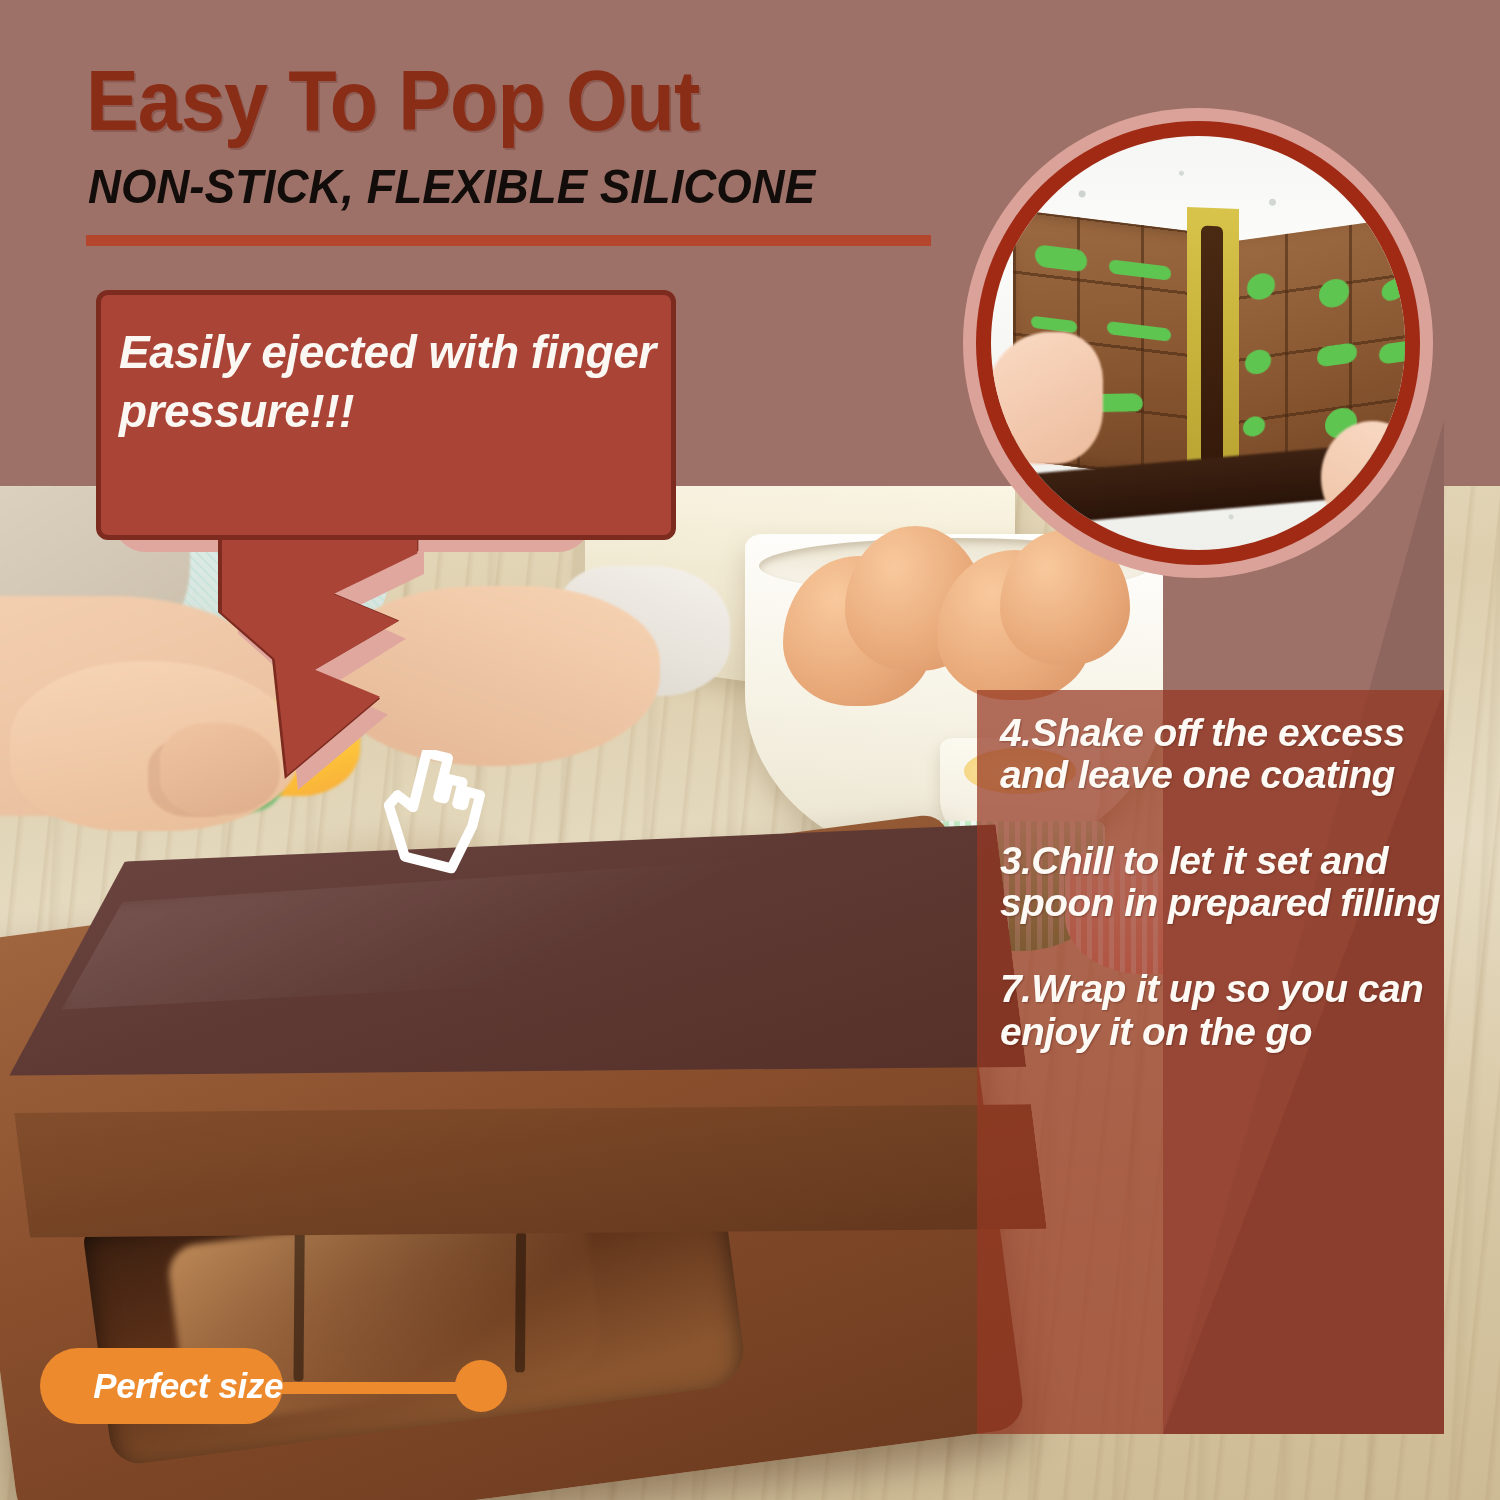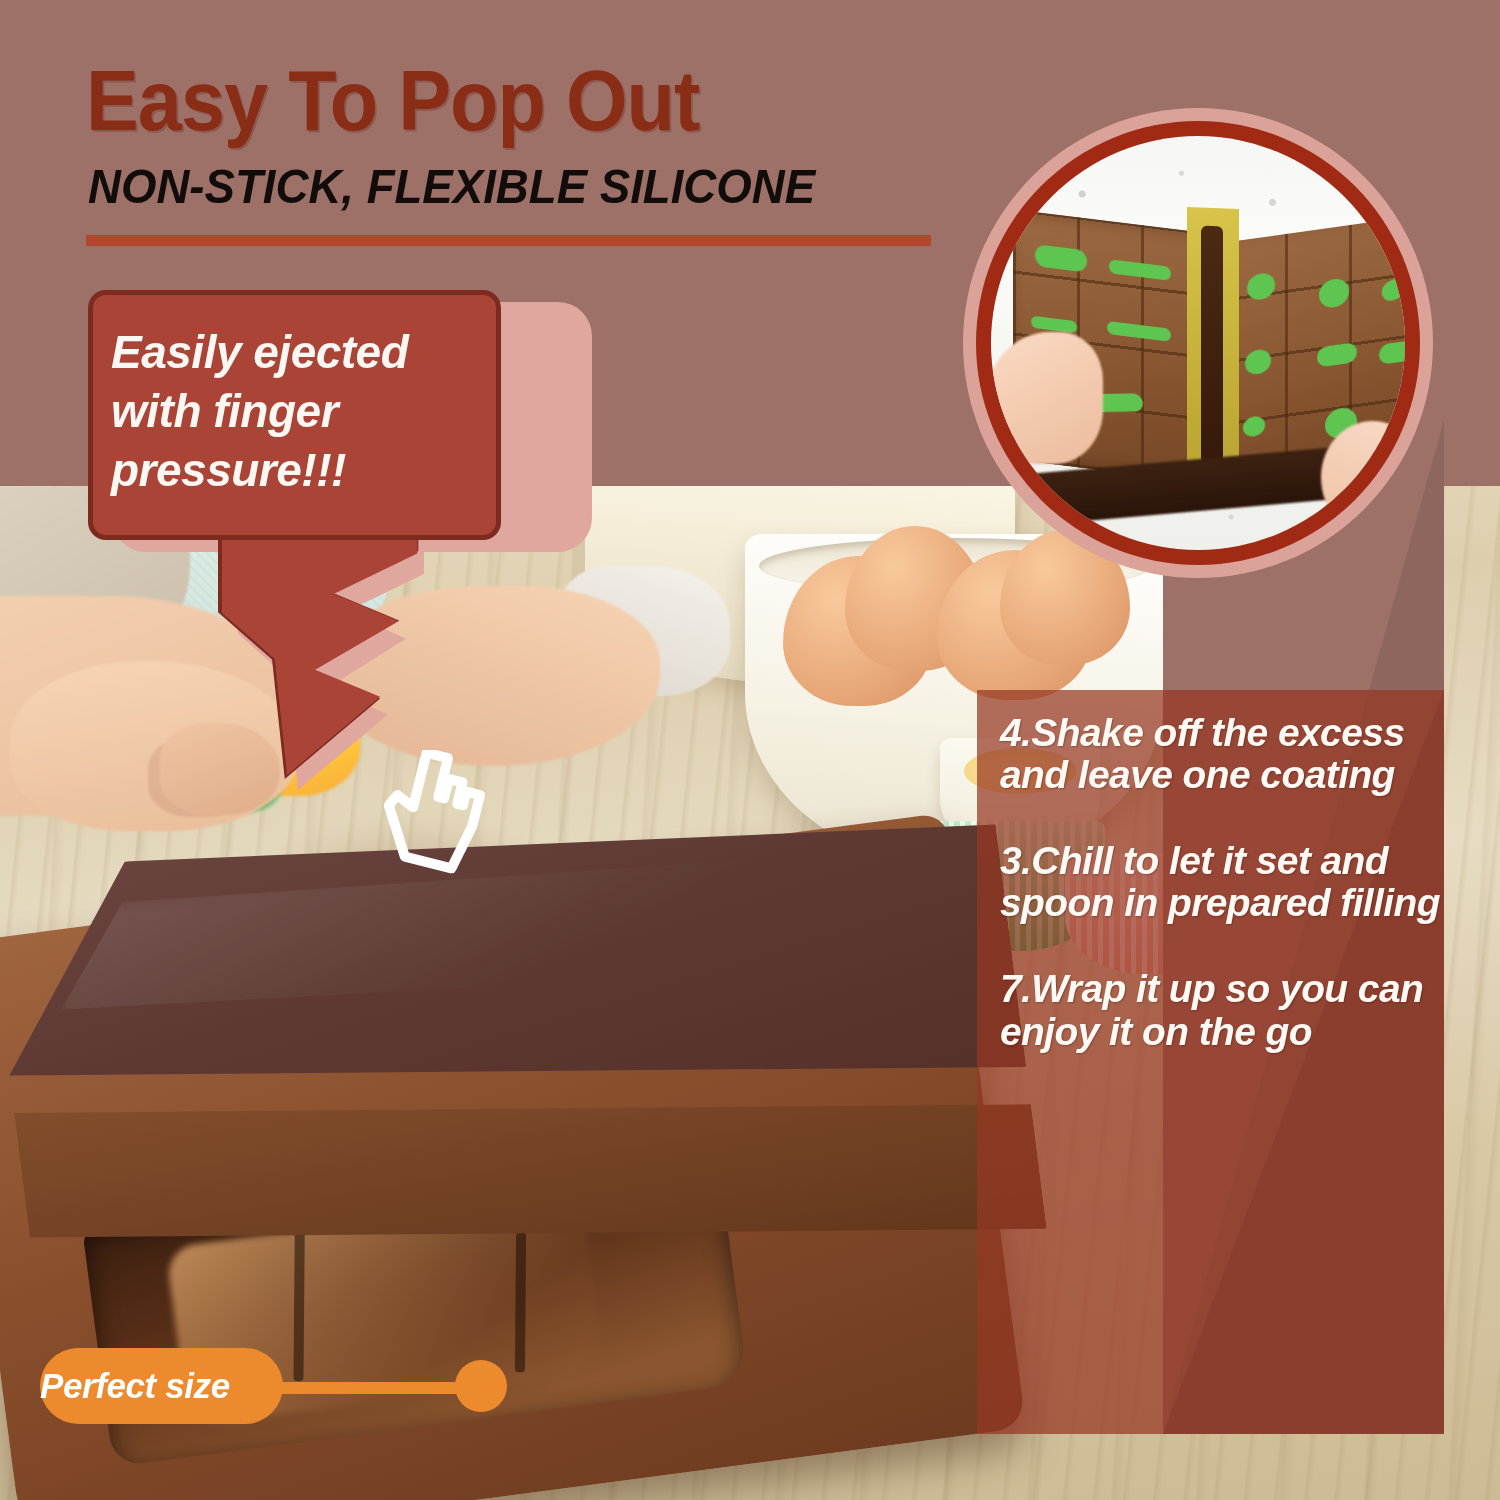--- a/index.html
+++ b/index.html
@@ -345,24 +345,24 @@
     border-radius:34px;
     z-index:6;
   }
   .bubble-shadow-tail {
     position:absolute; left:238px; top:520px; width:300px; height:270px;
     background:#e0a79f;
     z-index:6;
     clip-path:polygon(0% 0%, 62% 0%, 62% 20%, 36% 34%, 56% 44%, 30% 62%, 50% 72%, 20% 100%, 16% 58%, 0% 42%);
   }
   .bubble {
-    position:absolute; left:88px; top:290px; width:413px; height:250px;
+    position:absolute; left:96px; top:290px; width:580px; height:250px;
     background:#a94437;
     border:5px solid #7d2a1f;
-    border-radius:18px;
+    border-radius:12px;
     z-index:7;
   }
   .bubble-text {
     position:absolute; left:18px; top:28px; right:14px;
     color:#fbf7f2;
     font-size:46px; line-height:1.28;
     font-weight:700; font-style:italic;
     letter-spacing:-.5px;
   }
   .bubble-tail {
@@ -426,21 +426,21 @@
   }
   .badge-dot {
     position:absolute; left:455px; top:1360px; width:52px; height:52px;
     border-radius:50%; background:#ed8a2e; z-index:9;
   }
   .badge {
     position:absolute; left:40px; top:1348px; width:243px; height:76px;
     background:#ed8a2e;
     border-radius:38px;
     z-index:10;
-    display:flex; align-items:center; justify-content:flex-start;
+    display:flex; align-items:center; justify-content:flex-end;
   }
   .badge span {
     color:#ffffff; font-size:35px; font-weight:700; font-style:italic;
     letter-spacing:-.4px;
   }
 </style>
 </head>
 <body>
 
 <div id="stage">

